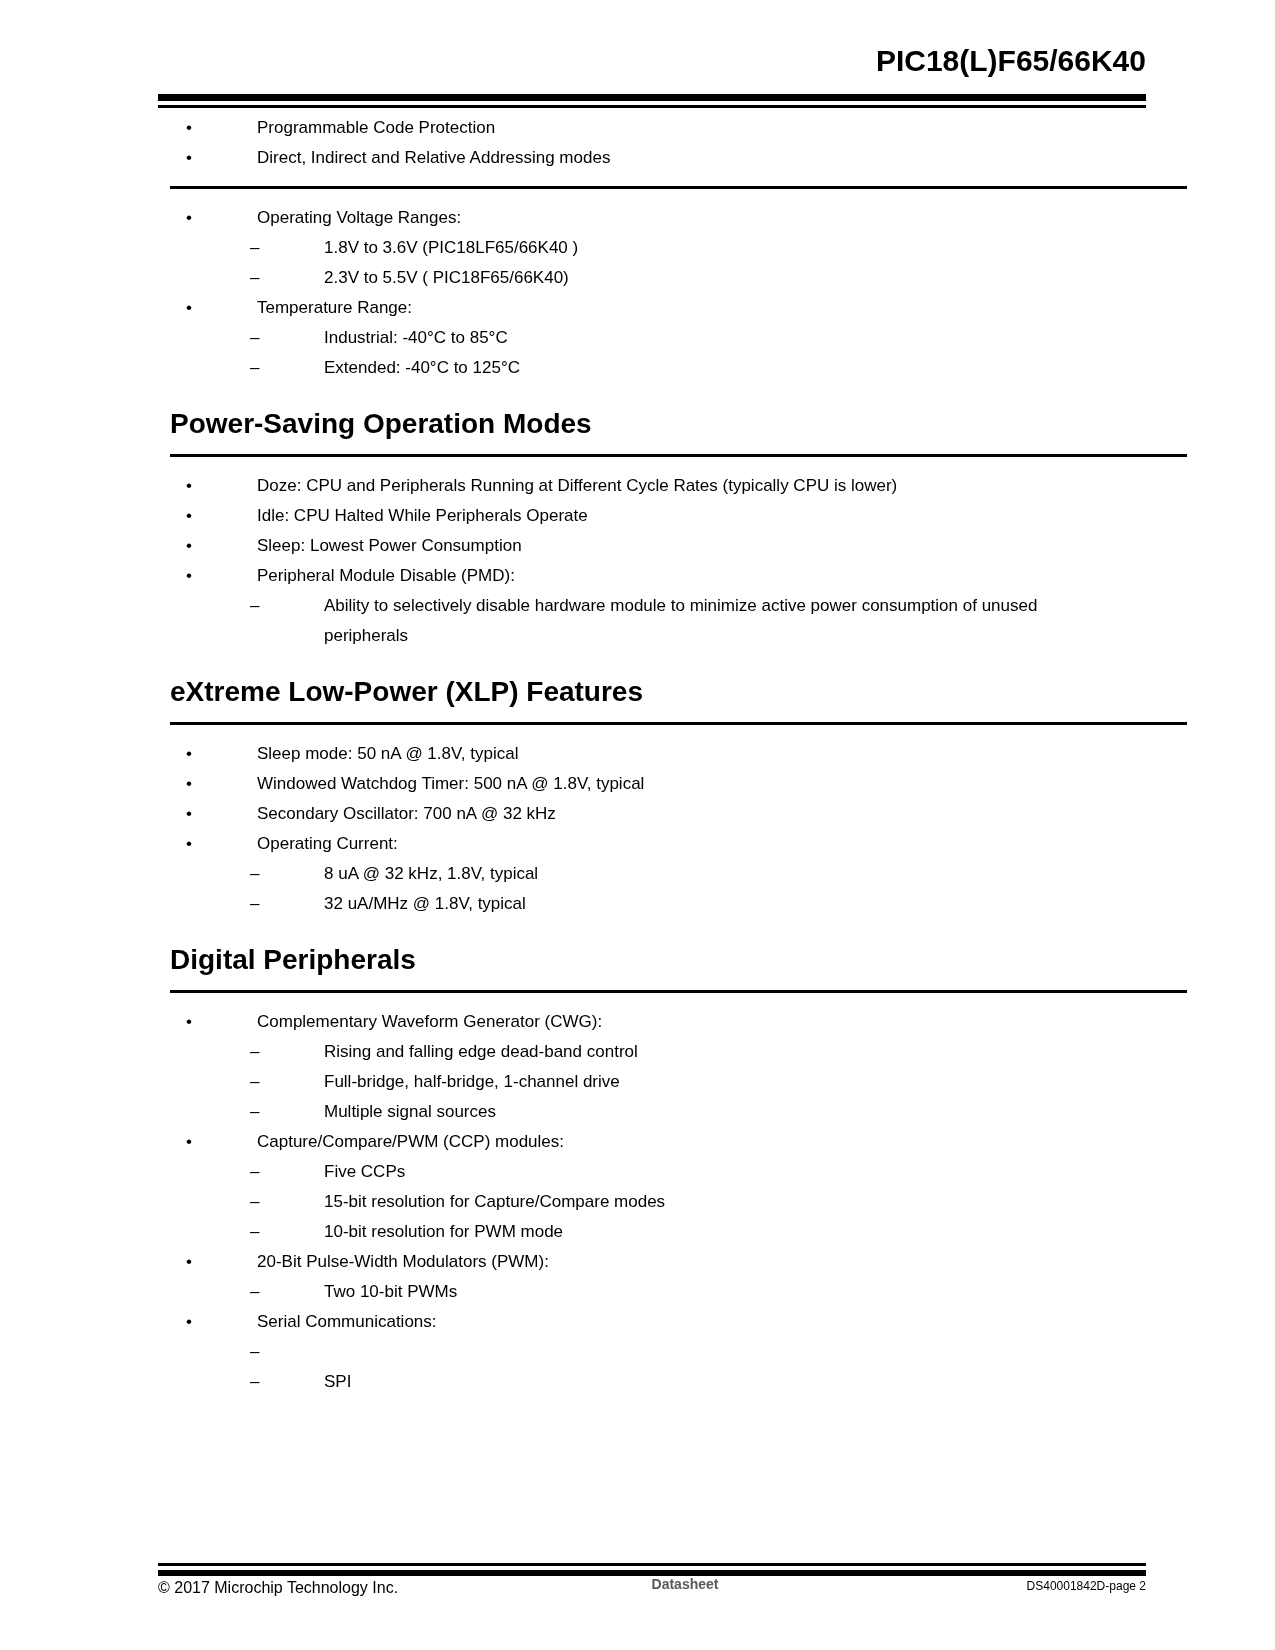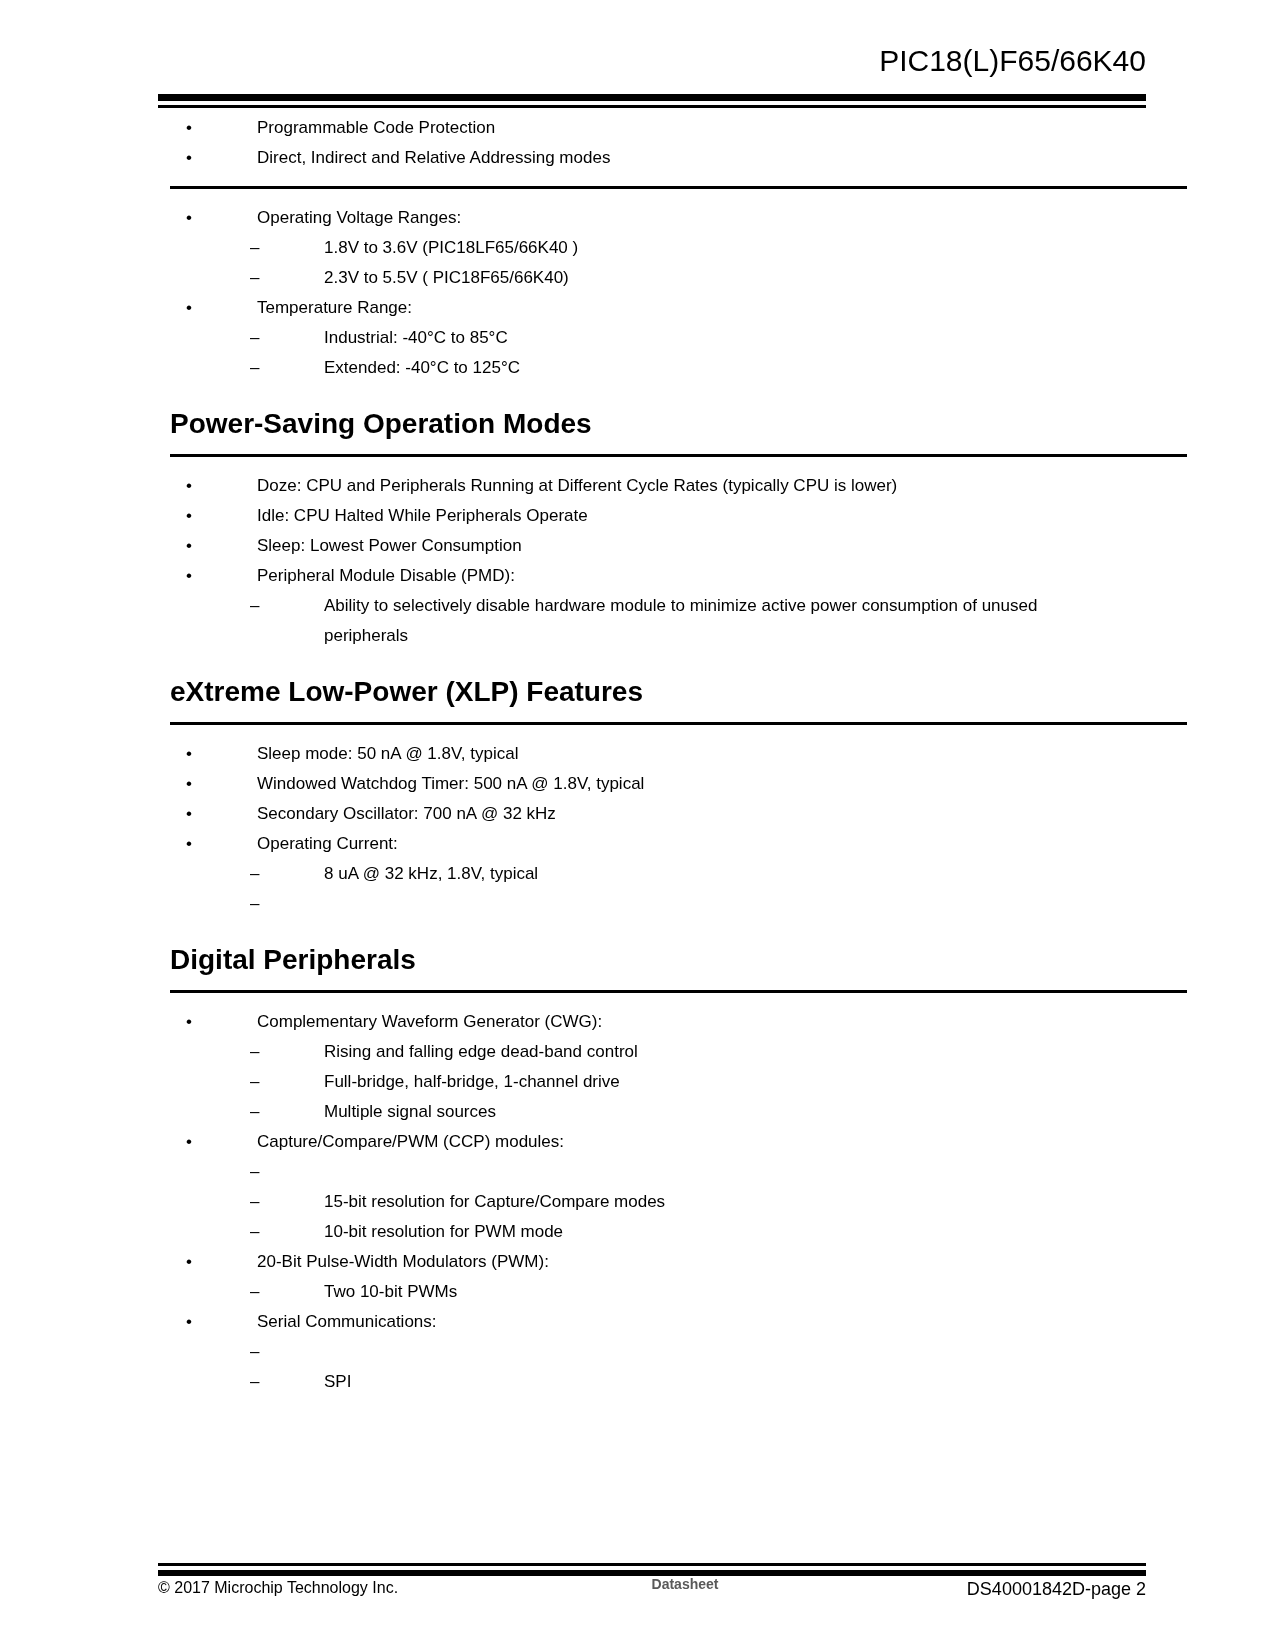--- a/index.html
+++ b/index.html
@@ -9,21 +9,21 @@
     width: 1275px; height: 1650px;
     font-family: "Liberation Sans", sans-serif;
     color: var(--text);
     position: relative;
     overflow: hidden;
     background: var(--page-bg);
   }
   .doc-title {
     position: absolute;
     top: 44px; right: 129px;
-    font-size: 30px; font-weight: normal;
+    font-size: 30px; font-weight: bold;
     line-height: 34px;
     white-space: nowrap;
   }
   .header-rules { position: absolute; left: 158px; top: 94px; width: 988px; }
   .header-rules .thick { height: 7px; background: var(--rule); }
   .header-rules .thin  { height: 3px; background: var(--rule); margin-top: 4px; }
 
   .content { position: absolute; left: 158px; top: 113px; width: 1032px; }
 
   .row { display: flex; font-size: 17px; line-height: 30px; }
@@ -48,21 +48,21 @@
   .footer .thick { height: 6px; background: var(--rule); margin-top: 4px; }
   .footer .text-row { position: relative; margin-top: 0; height: 26px; }
   .footer .copyright { position: absolute; left: 0; top: 3px; font-size: 16px; white-space: nowrap; }
   .footer .center-label {
     position: absolute; left: calc(50% + 33px); top: 0;
     transform: translateX(-50%);
     font-size: 14px; font-weight: bold;
     color: var(--footer-center);
     white-space: nowrap;
   }
-  .footer .doc-number { position: absolute; right: 0; top: 3px; font-size: 18px; white-space: nowrap; }
+  .footer .doc-number { position: absolute; right: 0; top: 3px; font-size: 12px; white-space: nowrap; }
 </style>
 </head>
 <body>
 
 <div class="doc-title">PIC18(L)F65/66K40</div>
 
 <div class="header-rules">
   <div class="thick"></div>
   <div class="thin"></div>
 </div>
@@ -149,20 +149,21 @@
         <div class="row l1">
           <span class="marker">•</span>
           <div class="row-text">Operating Current:</div>
         </div>
         <div class="row l2">
           <span class="marker">–</span>
           <div class="row-text">8 uA @ 32 kHz, 1.8V, typical</div>
         </div>
         <div class="row l2">
           <span class="marker">–</span>
+          <div class="row-text">32 uA/MHz @ 1.8V, typical</div>
         </div>
       </section>
       <section class="section">
         <h2 class="section-heading">Digital Peripherals</h2>
         <div class="section-rule"></div>
         <div class="row l1">
           <span class="marker">•</span>
           <div class="row-text">Complementary Waveform Generator (CWG):</div>
         </div>
         <div class="row l2">
@@ -176,20 +177,21 @@
         <div class="row l2">
           <span class="marker">–</span>
           <div class="row-text">Multiple signal sources</div>
         </div>
         <div class="row l1">
           <span class="marker">•</span>
           <div class="row-text">Capture/Compare/PWM (CCP) modules:</div>
         </div>
         <div class="row l2">
           <span class="marker">–</span>
+          <div class="row-text">Five CCPs</div>
         </div>
         <div class="row l2">
           <span class="marker">–</span>
           <div class="row-text">15-bit resolution for Capture/Compare modes</div>
         </div>
         <div class="row l2">
           <span class="marker">–</span>
           <div class="row-text">10-bit resolution for PWM mode</div>
         </div>
         <div class="row l1">

